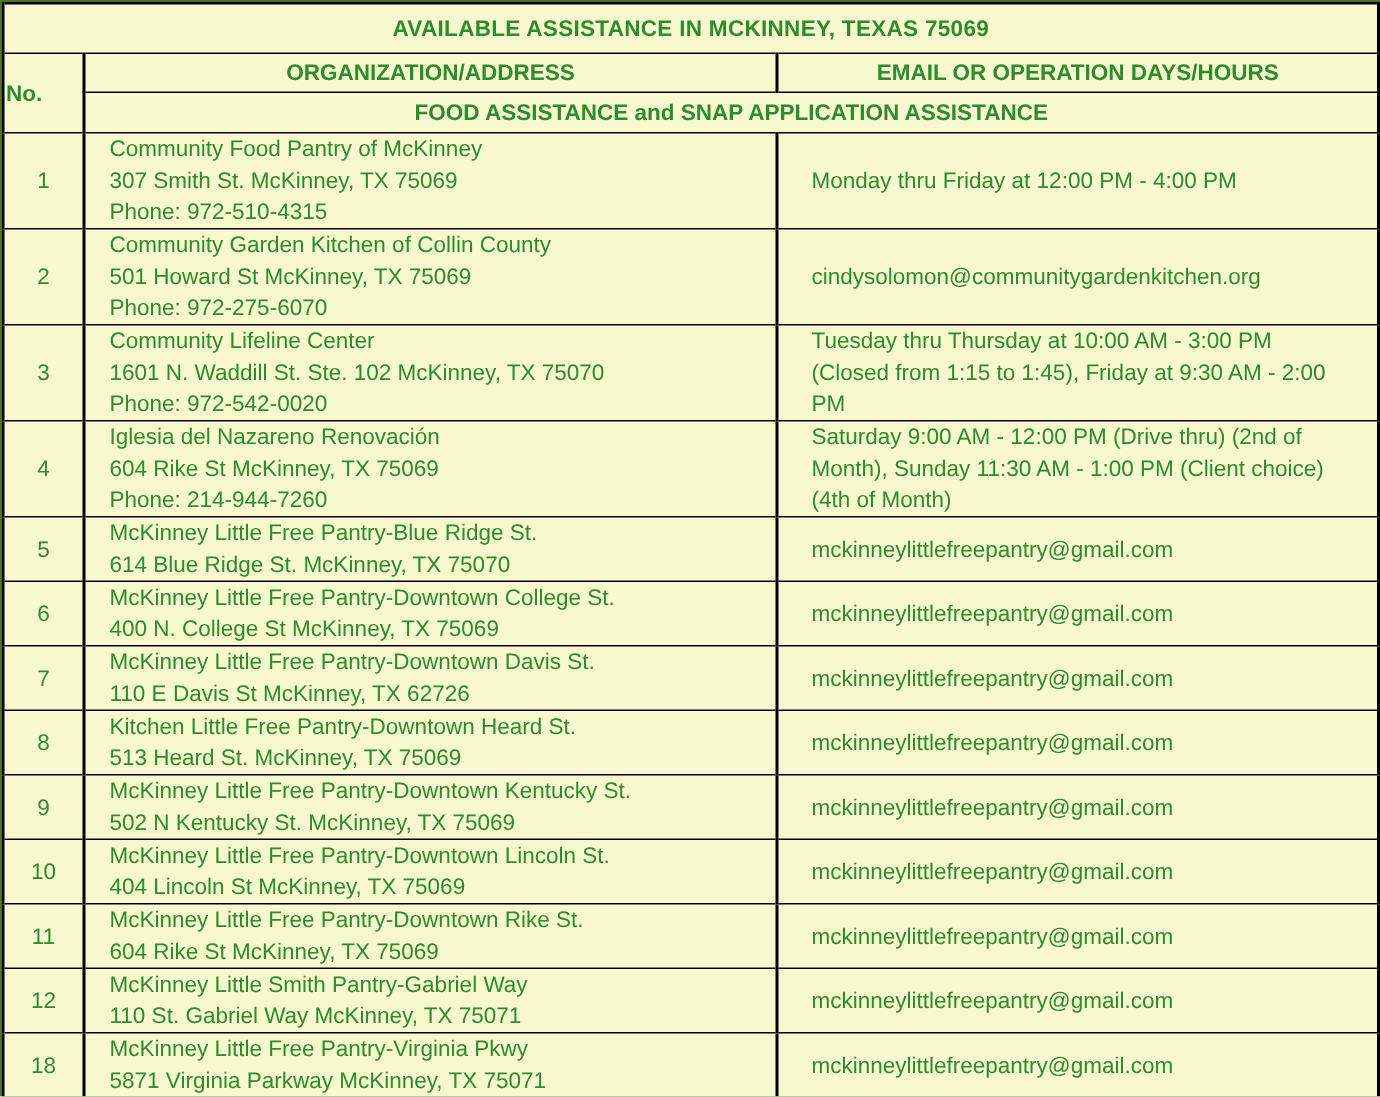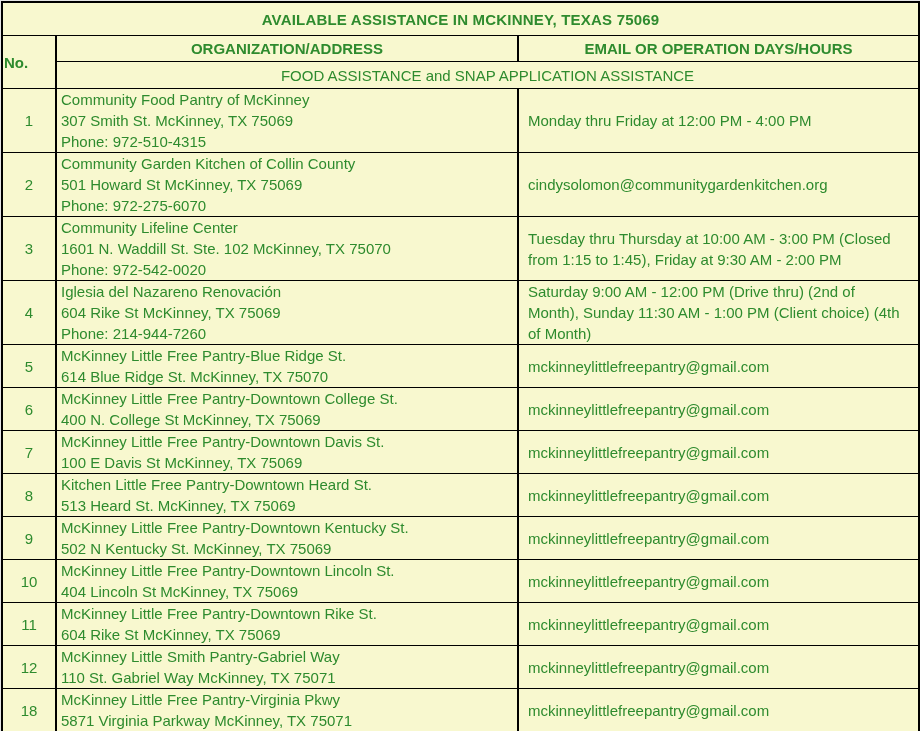--- a/index.html
+++ b/index.html
@@ -4,21 +4,21 @@
 <style>
   html, body {
     margin: 0;
     padding: 0;
     background: #ffffff;
   }
   .page {
     position: relative;
     width: 920px;
     height: 731px;
-    background: #e5e5e5;
+    background: #4d7c0f;
     font-family: "Liberation Sans", "DejaVu Sans", sans-serif;
     overflow: hidden;
   }
   table.assistance {
     position: absolute;
     left: 1px;
     top: 1px;
     width: 917px;
     border-collapse: collapse;
     table-layout: fixed;
@@ -47,39 +47,39 @@
   td.colhead-cell {
     height: 23px;
     text-align: center;
     font-size: 16px;
     font-weight: bold;
   }
   td.section-cell {
     height: 24px;
     text-align: center;
     font-size: 16px;
-    font-weight: normal;
+    font-weight: bold;
   }
   td.no-head-cell {
     text-align: left;
     font-size: 16px;
     font-weight: bold;
   }
   td.no-cell {
     text-align: center;
     padding: 0 2px;
   }
   td.org-cell {
-    padding: 0 4px;
+    padding: 0 16px;
   }
   td.org-cell div {
     white-space: nowrap;
   }
   td.contact-cell {
-    padding: 0 9px;
+    padding: 0 22px;
   }
   tr.row-2line { height: 42px; }
   tr.row-3line { height: 63px; }
 </style>
 </head>
 <body>
 
 <div class="page">
   <table class="assistance">
     <colgroup>
@@ -150,21 +150,21 @@
     <td class="org-cell">
             <div>McKinney Little Free Pantry-Downtown College St.</div>
             <div>400 N. College St McKinney, TX 75069</div>
           </td>
     <td class="contact-cell">mckinneylittlefreepantry@gmail.com</td>
   </tr>
         <tr class="row-2line">
     <td class="no-cell">7</td>
     <td class="org-cell">
             <div>McKinney Little Free Pantry-Downtown Davis St.</div>
-            <div>100 E Davis St McKinney, TX 75069</div>
+            <div>110 E Davis St McKinney, TX 62726</div>
           </td>
     <td class="contact-cell">mckinneylittlefreepantry@gmail.com</td>
   </tr>
         <tr class="row-2line">
     <td class="no-cell">8</td>
     <td class="org-cell">
             <div>Kitchen Little Free Pantry-Downtown Heard St.</div>
             <div>513 Heard St. McKinney, TX 75069</div>
           </td>
     <td class="contact-cell">mckinneylittlefreepantry@gmail.com</td>

